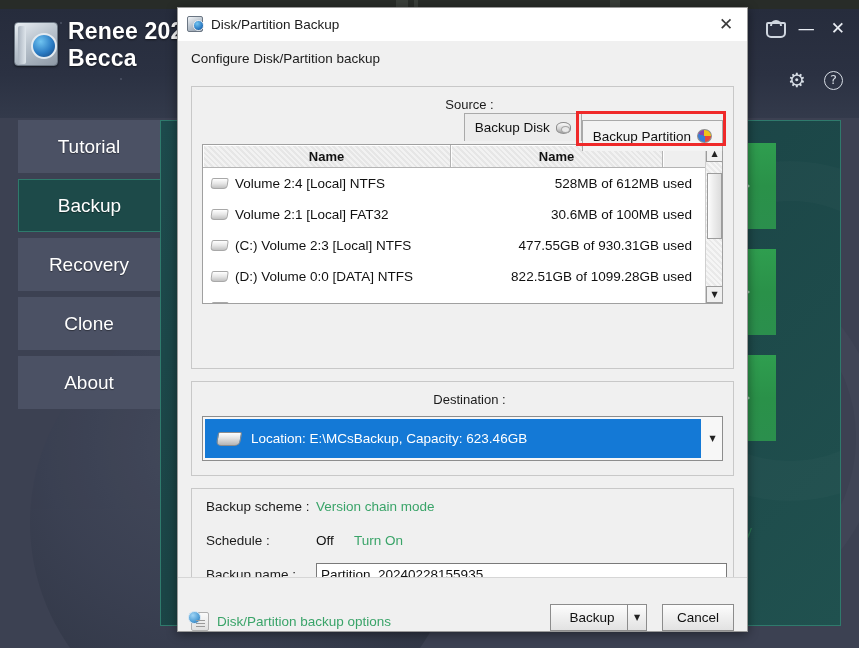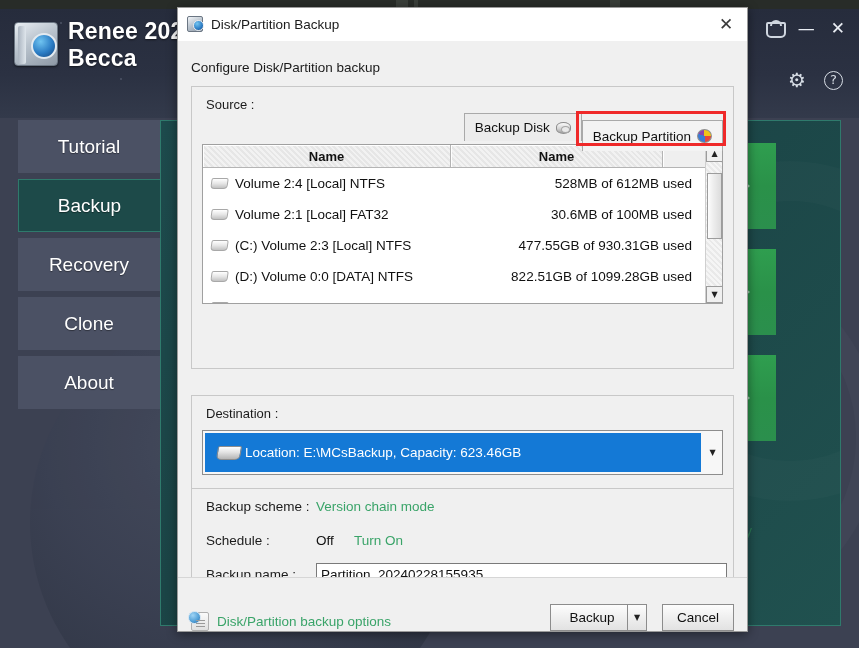--- a/index.html
+++ b/index.html
@@ -175,31 +175,31 @@
   #dlg-icon:after{
     content:""; position:absolute; left:5px; top:3px; width:9px;height:9px;border-radius:50%;
     background: radial-gradient(circle at 35% 30%, #74c6f2 0%, #2b7cc4 60%, #14427a 100%);
     border:1px solid #e3eaf0;
   }
   #dlg-title { font-size:13.5px; color:#1b1b1b; flex:1; }
   #dlg-close {
     width:30px;height:26px; display:flex;align-items:center;justify-content:center;
     font-size:17px; color:#3a3a3a; cursor:pointer; font-family:"DejaVu Sans", sans-serif;
   }
-  #dlg-body { padding: 9px 0 0 0; position:relative; height: 590px; }
+  #dlg-body { padding: 0 0 0 0; position:relative; height: 590px; }
   #dlg-subtitle {
     font-size:13.5px; color:#1b1b1b; padding:10px 0 8px 13px;
   }
 
   .groupbox {
     position:absolute; left:13px; right:13px;
     border:1px solid #c8c8c8; background:#f0f0f0;
   }
   .gb-label{
-    font-size:13px; color:#1b1b1b; padding:10px 0 0 14px;
+    font-size:13px; color:#1b1b1b; padding:10px 0 0 14px;text-align:center;
   }
 
   
   #gb-source { top:45px; height:283px; }
   #tabs {
     position:absolute; right:10px; top:26px; display:flex; align-items:flex-end;
     z-index: 3;
   }
   .tab {
     height:28px; padding:0 10px; display:flex; align-items:center; gap:6px;
@@ -274,28 +274,28 @@
   }
   #sbtn-up{ position:absolute; top:0; left:0;}
   #sbtn-down{ position:absolute; bottom:0; left:0;}
   #sthumb{
     position:absolute; left:1px; top:28px; width:15px; height:66px;
     background:linear-gradient(90deg,#fdfdfd,#eeeeee 40%, #dcdcdc);
     border:1px solid #9c9c9c; cursor:pointer;
   }
 
   
-  #gb-dest{ top:354px; height:95px; }
+  #gb-dest{ top:340px; height:95px; }
   #dest-select{
     position:absolute; left:10px; right:10px; top:34px; height:45px;
     background:#f7f7f7; border:1px solid #8d8d8d; display:flex; align-items:stretch;
   }
   #dest-value{
     flex:1; background:#1479d6; color:#fff; font-size:13.5px;
-    display:flex; align-items:center; padding-left:12px; gap:4px;
+    display:flex; align-items:center; padding-left:12px; gap:10px;
     margin:2px; cursor:pointer;
   }
   #dest-drive-icon{
     width:24px;height:14px; position:relative; flex:none;
     background:linear-gradient(180deg,#ffffff 0%, #e2e2e2 45%, #b5b5b5 100%);
     border:1px solid #8d8d8d; border-radius:2px 2px 5px 5px;
     transform: skewX(-10deg);
   }
   #dest-arrow{
     width:19px; display:flex;align-items:center;justify-content:center;

